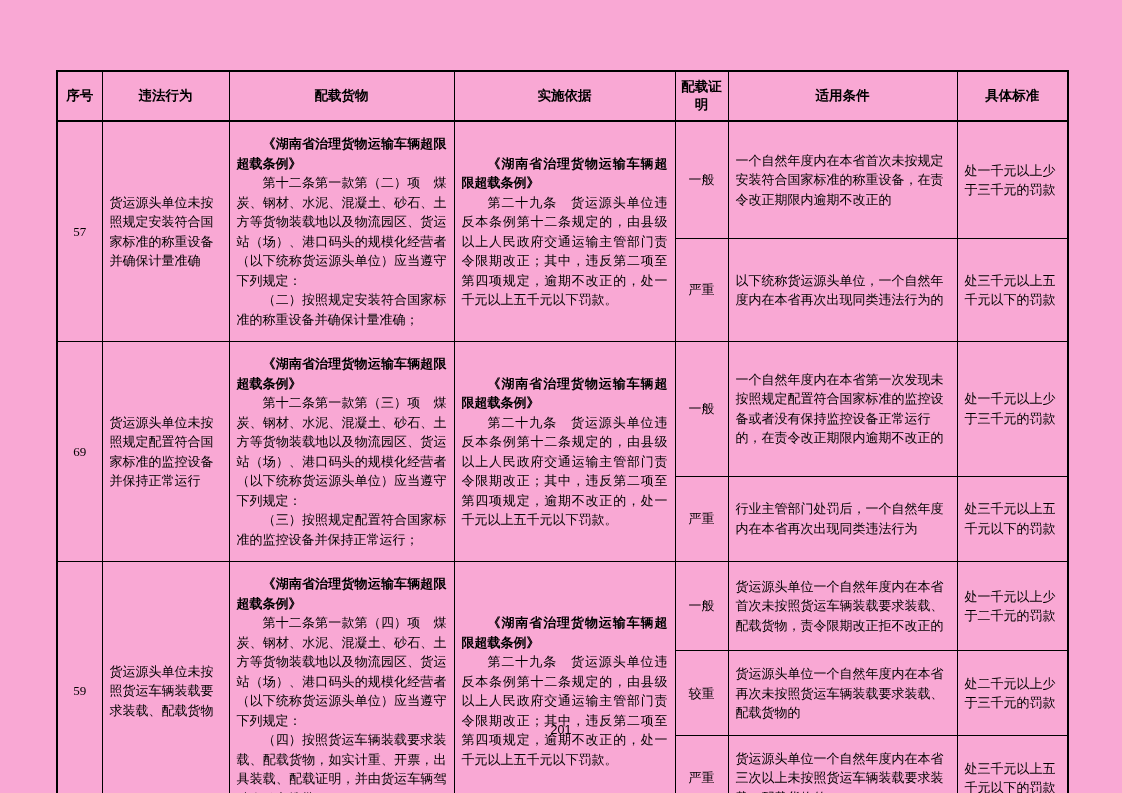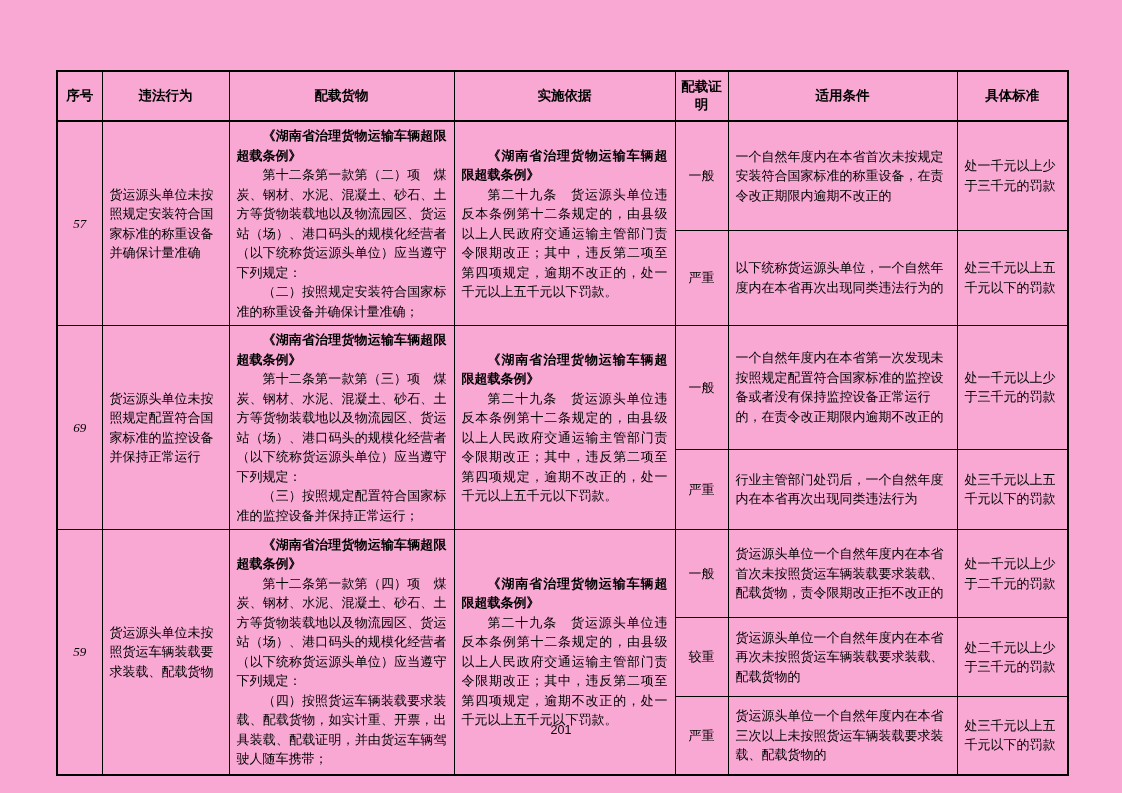--- a/index.html
+++ b/index.html
@@ -17,33 +17,33 @@
     left: 56px;
     top: 70px;
     width: 1011px;
     border-collapse: collapse;
     table-layout: fixed;
     border: 2px solid #000;
   }
   table.reg th, table.reg td {
     border: 1px solid #000;
     vertical-align: middle;
-    padding: 4px 7px;
+    padding: 12px 7px;
     box-sizing: border-box;
   }
   table.reg thead th {
     font-size: 13.5px;
     font-weight: bold;
     text-align: center;
     border-bottom: 2px solid #000;
     line-height: 1.35;
     padding: 2px;
   }
   table.reg td { font-size: 13px; line-height: 1.5; }
-  td.num   { text-align: center; font-style: italic; }
+  td.num   { text-align: center; }
   td.grade { text-align: center; padding: 2px; font-family: Liberation Serif, serif; }
   td.law p { margin: 0; text-indent: 2em; text-align: justify; }
   td.law p.law-title { font-weight: bold; }
   td.cond, td.std, td.viol { text-align: left; }
   tr.h50  { height: 50px; }
   tr.h96  { height: 96px; }
   tr.h84  { height: 84px; }
   tr.h100 { height: 100px; }
   tr.h65  { height: 65px; }
   tr.h88  { height: 88px; }

